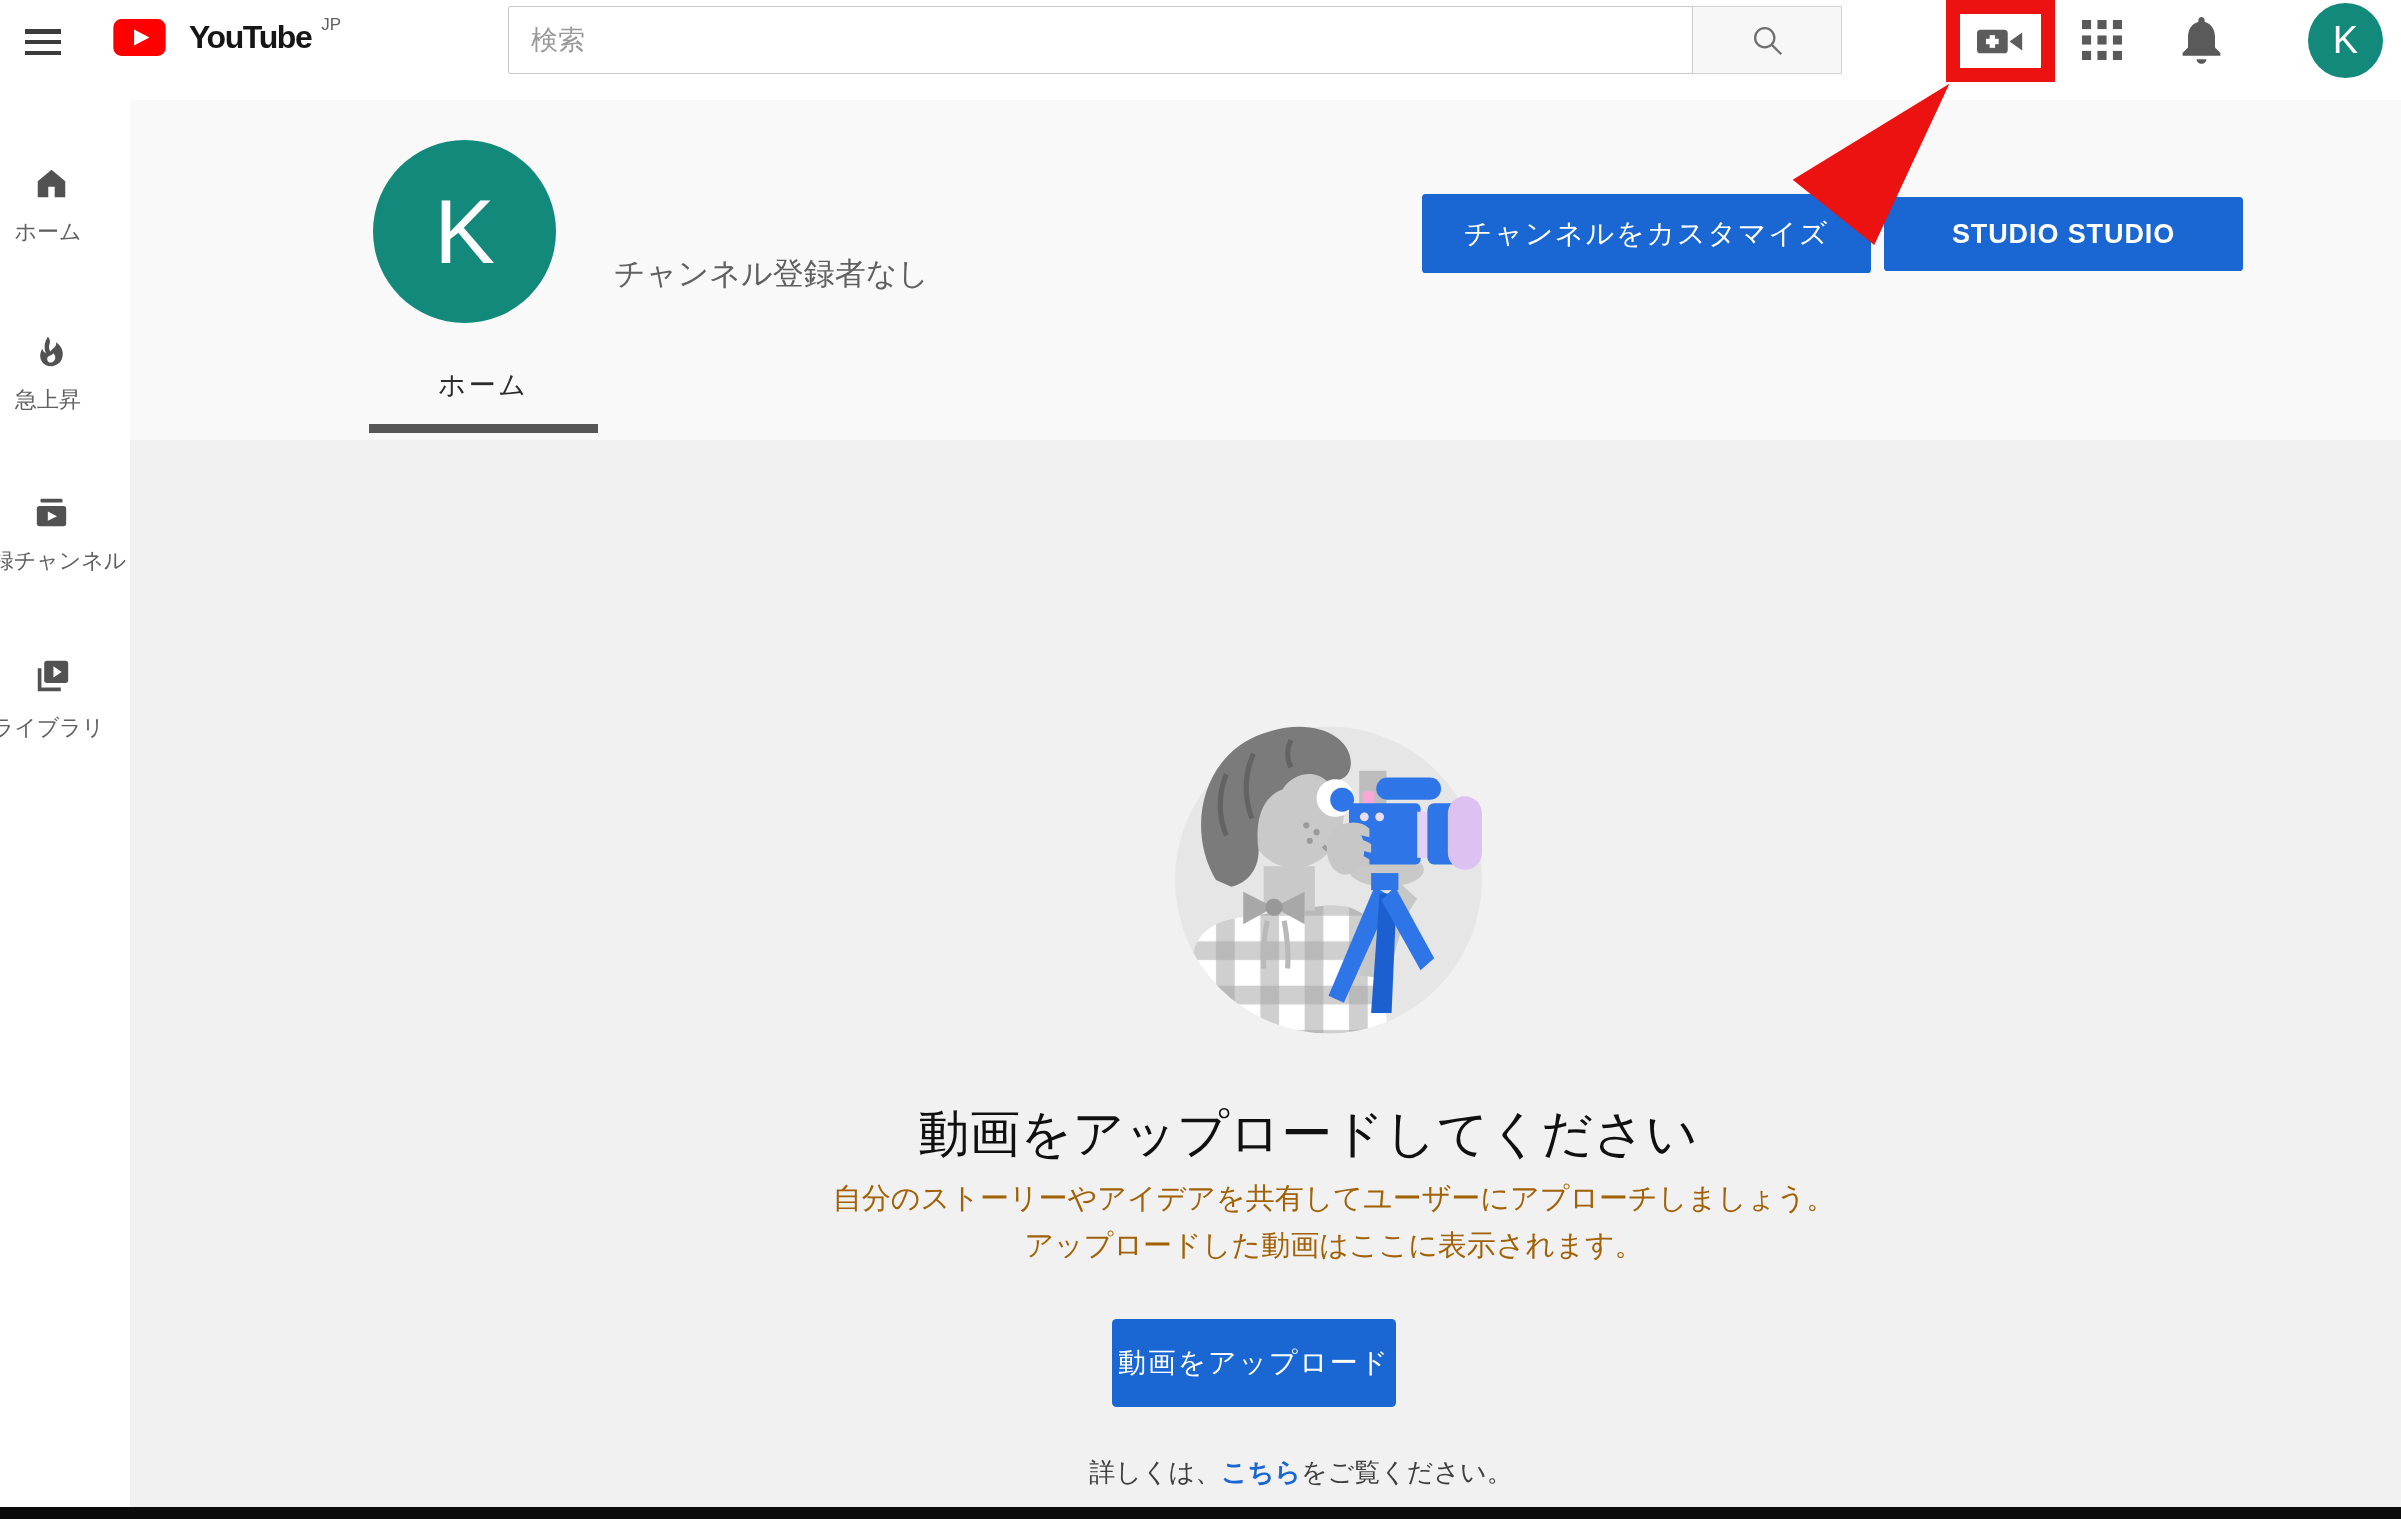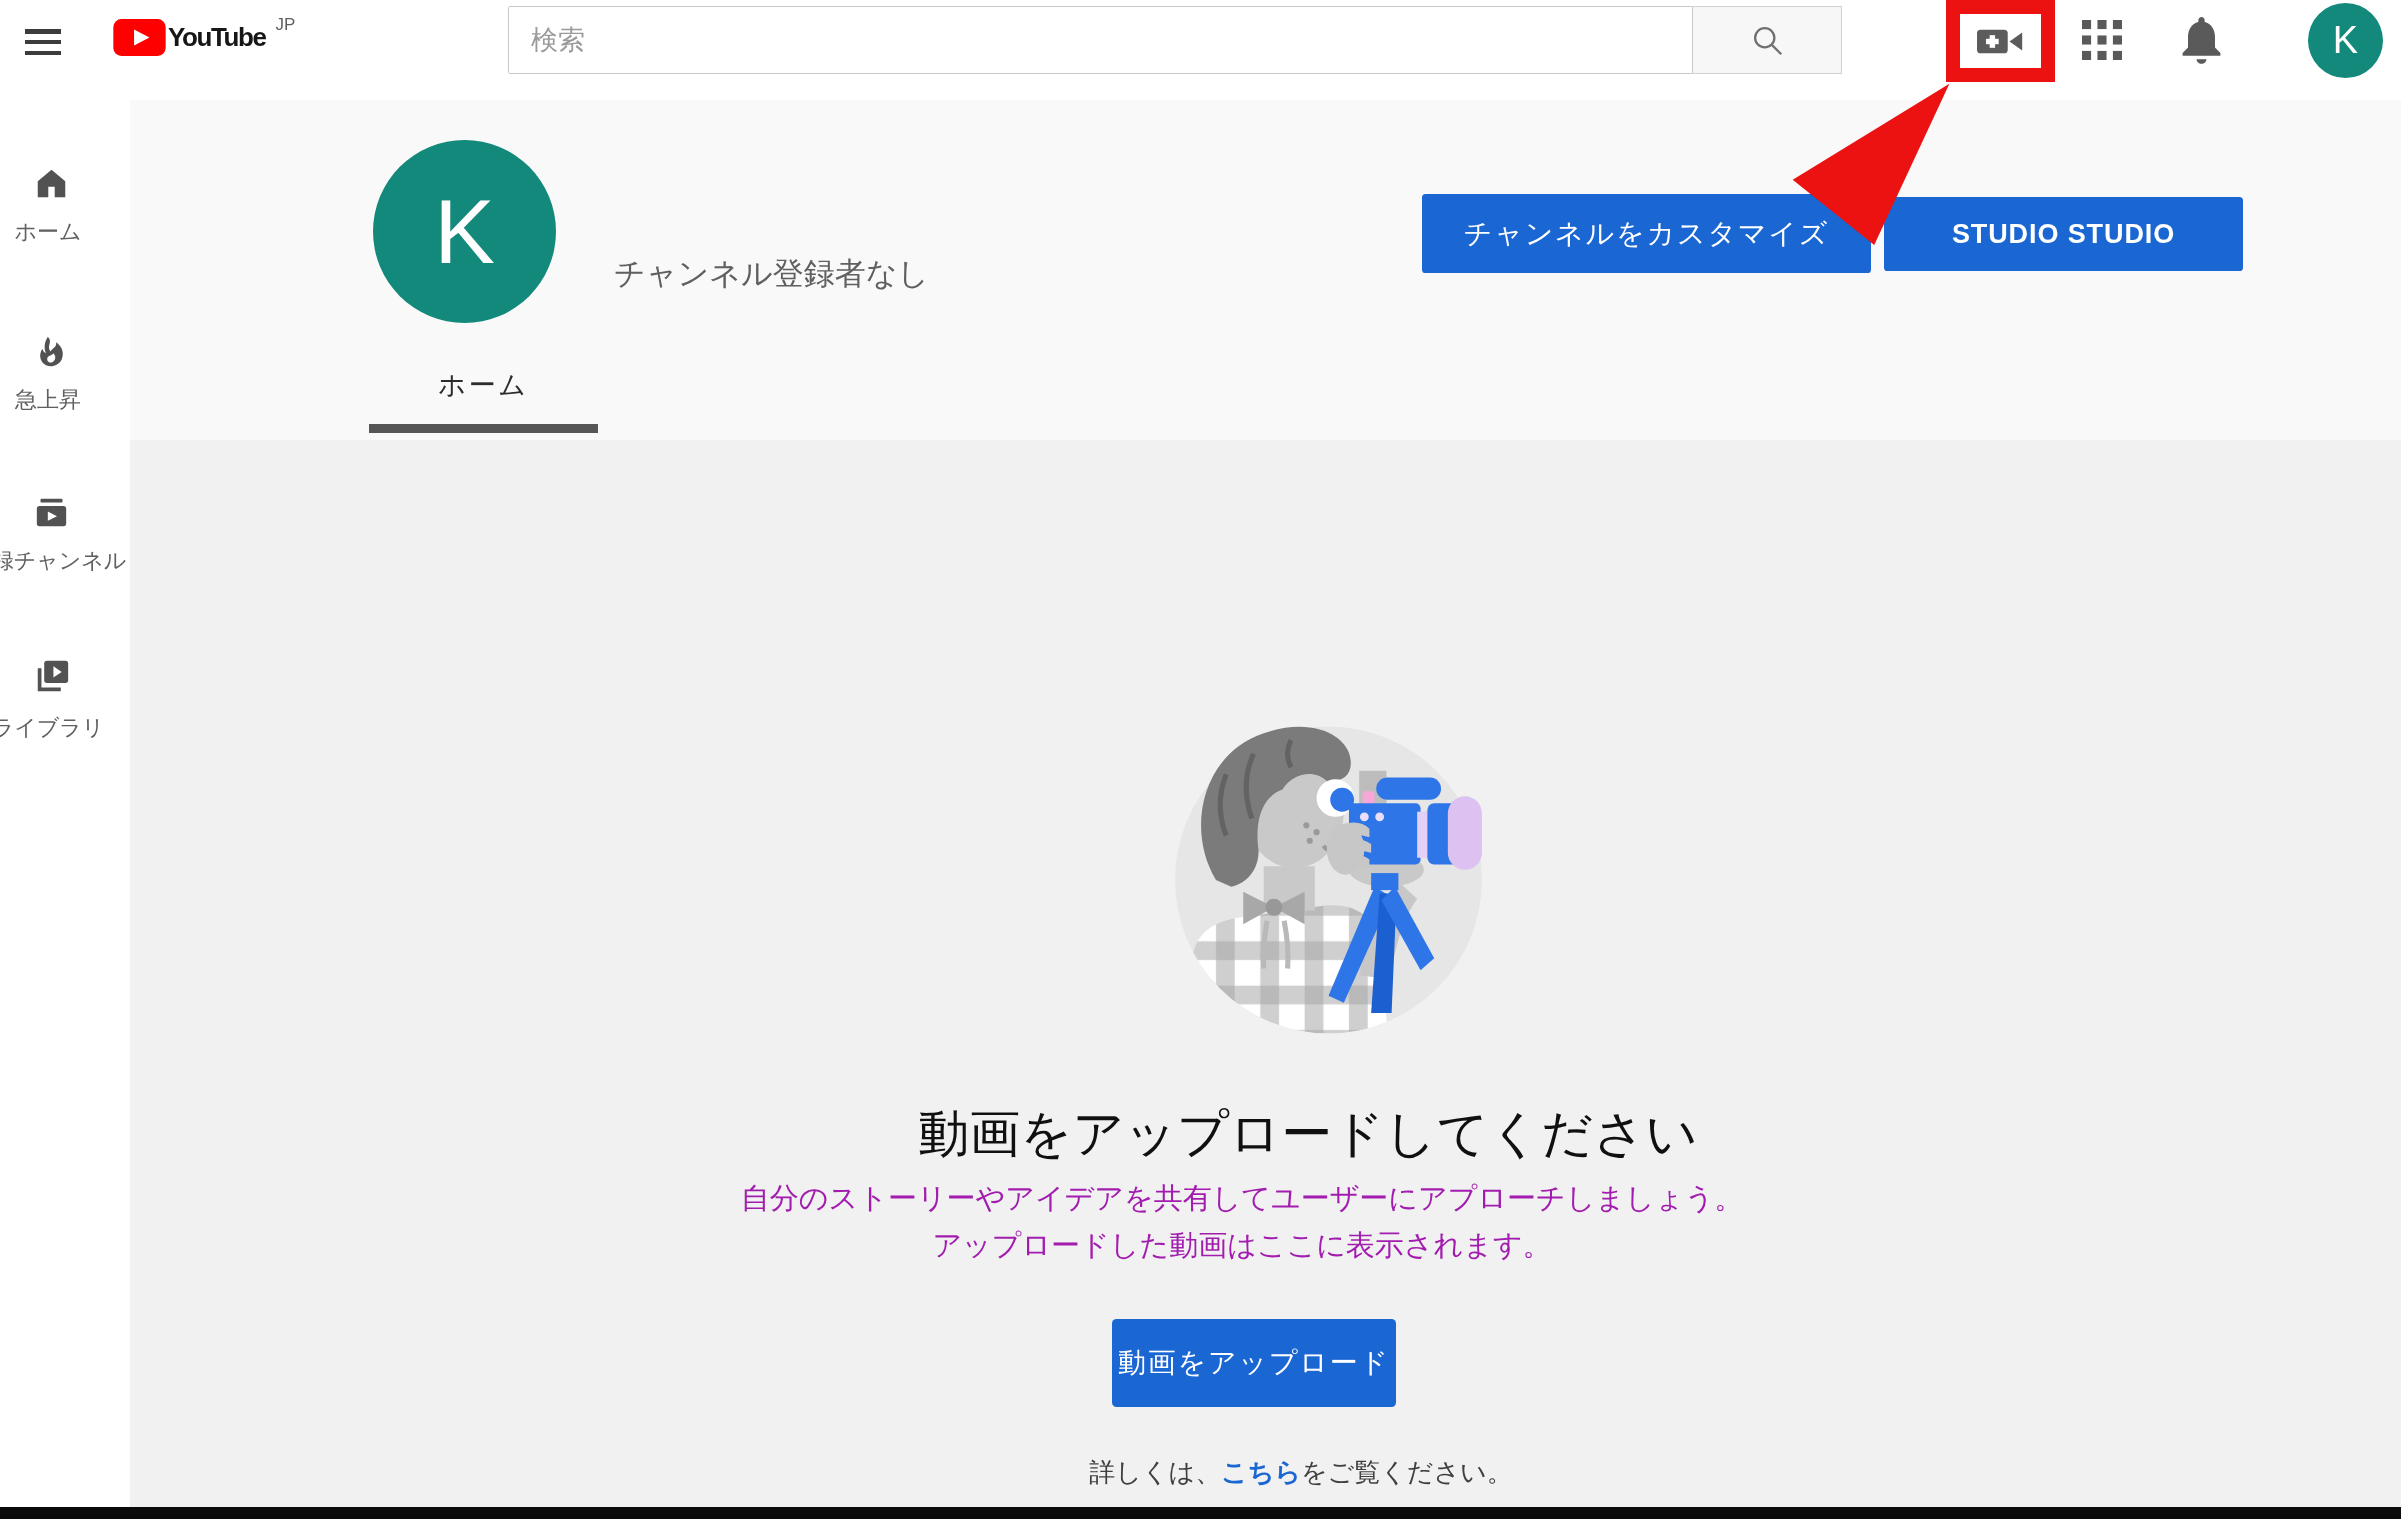--- a/index.html
+++ b/index.html
@@ -6,21 +6,21 @@
   html,body { width:2401px; height:1520px; overflow:hidden; }
   body { font-family:"Liberation Sans","DejaVu Sans",sans-serif; background:#fff; }
   .abs { position:absolute; }
   #stage { position:relative; width:2401px; height:1520px; background:#fff; }
 
   
   #topbar { left:0; top:0; width:2401px; height:100px; background:#fff; z-index:20; }
   #hamburger { left:25.4px; top:29px; width:36px; height:42px; cursor:pointer; }
   #hamburger .bar { width:36px; height:4.5px; background:#3c3c3c; margin-bottom:6.4px; }
   #logo { left:113px; top:19px; display:flex; align-items:flex-start; cursor:pointer; }
-  #logo-text { font-size:26px; font-weight:bold; color:#161616; letter-spacing:-1.4px; margin-left:2px; line-height:37px; }
+  #logo-text { font-size:32px; font-weight:bold; color:#161616; letter-spacing:-1.4px; margin-left:23px; line-height:37px; }
   #logo-region { font-size:17px; color:#5f5f5f; margin-left:10px; margin-top:-3.6px; }
   #searchbox { left:508px; top:6.4px; display:flex; }
   #search-input { width:1185px; height:68px; border:1.8px solid #c9c9c9; border-radius:1.8px 0 0 1.8px; font-size:27px; padding:0 22px; color:#111; outline:none; background:#fff; }
   #search-input::placeholder { color:#9a9a9a; }
   #search-btn { width:149px; height:68px; background:#f7f7f7; border:1.8px solid #d2d2d2; border-left:none; display:flex; align-items:center; justify-content:center; cursor:pointer; }
   #create-icon { left:1977px; top:23.6px; }
   #grid-icon { left:2082px; top:20px; }
   #bell-icon { left:2179px; top:12.7px; }
   #topbar-avatar { left:2308px; top:2.7px; width:75px; height:75px; border-radius:50%; background:#12897b; color:#fff; font-size:38px; display:flex; align-items:center; justify-content:center; cursor:pointer; }
 
@@ -42,21 +42,21 @@
   #customize-btn { left:1292px; top:94px; width:449px; height:79px; font-size:28px; letter-spacing:1.8px; }
   #studio-btn { left:1754px; top:97px; width:359px; height:74px; font-size:27px; font-weight:bold; letter-spacing:0.9px; }
   #tab-home { left:239px; top:254px; width:229px; height:82px; cursor:pointer; }
   #tab-home .tab-label { position:absolute; left:50%; top:12.7px; transform:translateX(-50%); font-size:27px; color:#2c2c2c; letter-spacing:2.7px; }
   #tab-home .tab-underline { position:absolute; left:0; top:70px; width:229px; height:9px; background:#565656; }
 
   
   #content { left:130px; top:440px; width:2272px; height:1067px; background:#f1f1f1; }
   #illustration { left:1028px; top:266px; }
   #empty-title { left:1178px; top:660px; transform:translateX(-50%); font-size:51px; color:#101010; white-space:nowrap; }
-  #empty-desc { left:1112px; top:735px; transform:translateX(-50%); font-size:29px; line-height:47px; color:#a21caf; text-align:center; white-space:nowrap; }
+  #empty-desc { left:1204px; top:735px; transform:translateX(-50%); font-size:29px; line-height:47px; color:#a16207; text-align:center; white-space:nowrap; }
   #upload-btn { left:982px; top:879px; width:284px; height:88px; font-size:28px; letter-spacing:1.8px; border-radius:4.5px; position:absolute; }
   #help-line { left:1171px; top:1015px; transform:translateX(-50%); font-size:26px; color:#3f3f3f; white-space:nowrap; }
   #help-link { color:#1a66d2; font-weight:bold; cursor:pointer; text-decoration:none; }
 
   #bottom-bar { left:0; top:1507px; width:2401px; height:12.7px; background:#0b0b0b; z-index:70; }
 </style>
 </head>
 <body>
 
 <div id="stage">

